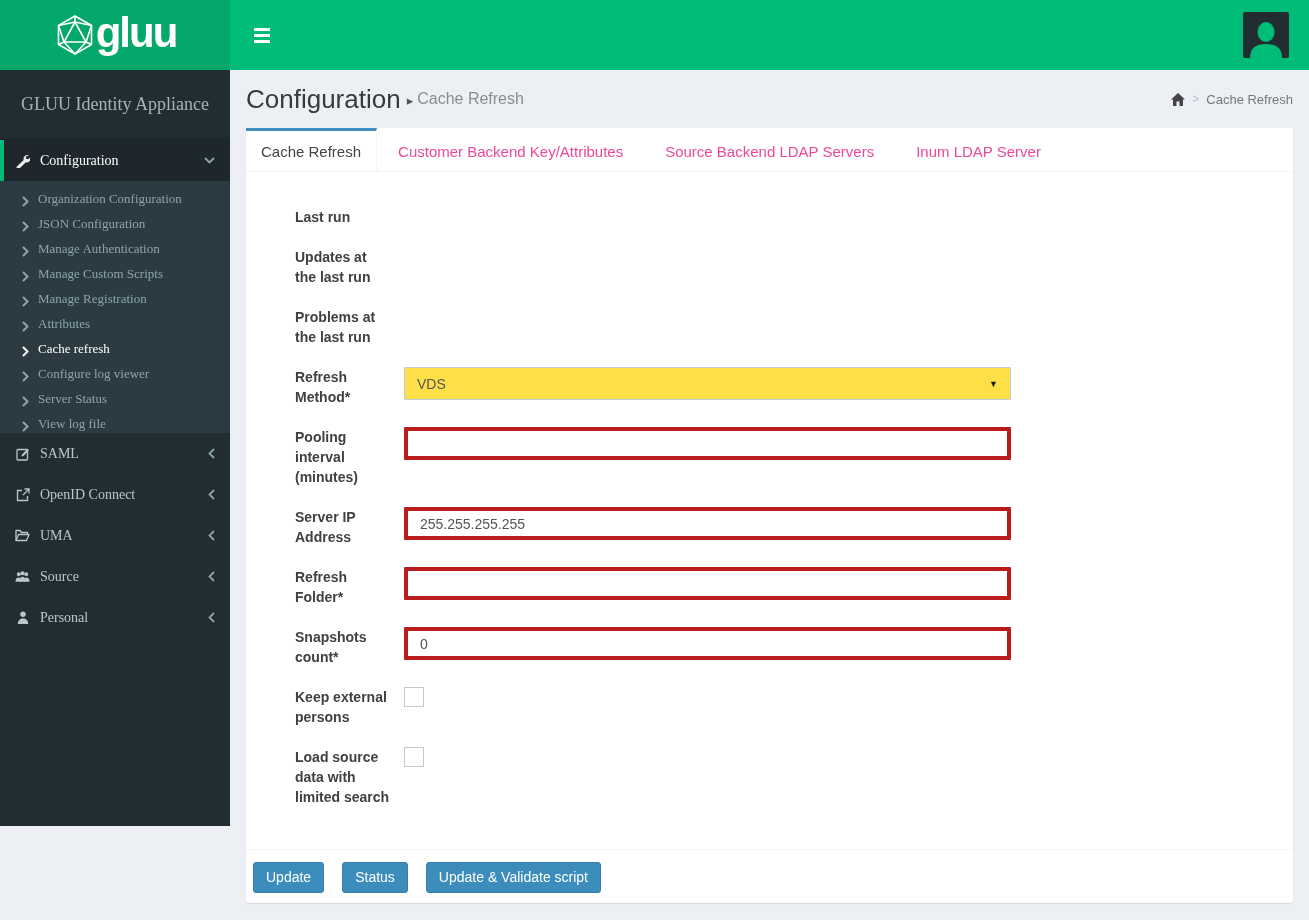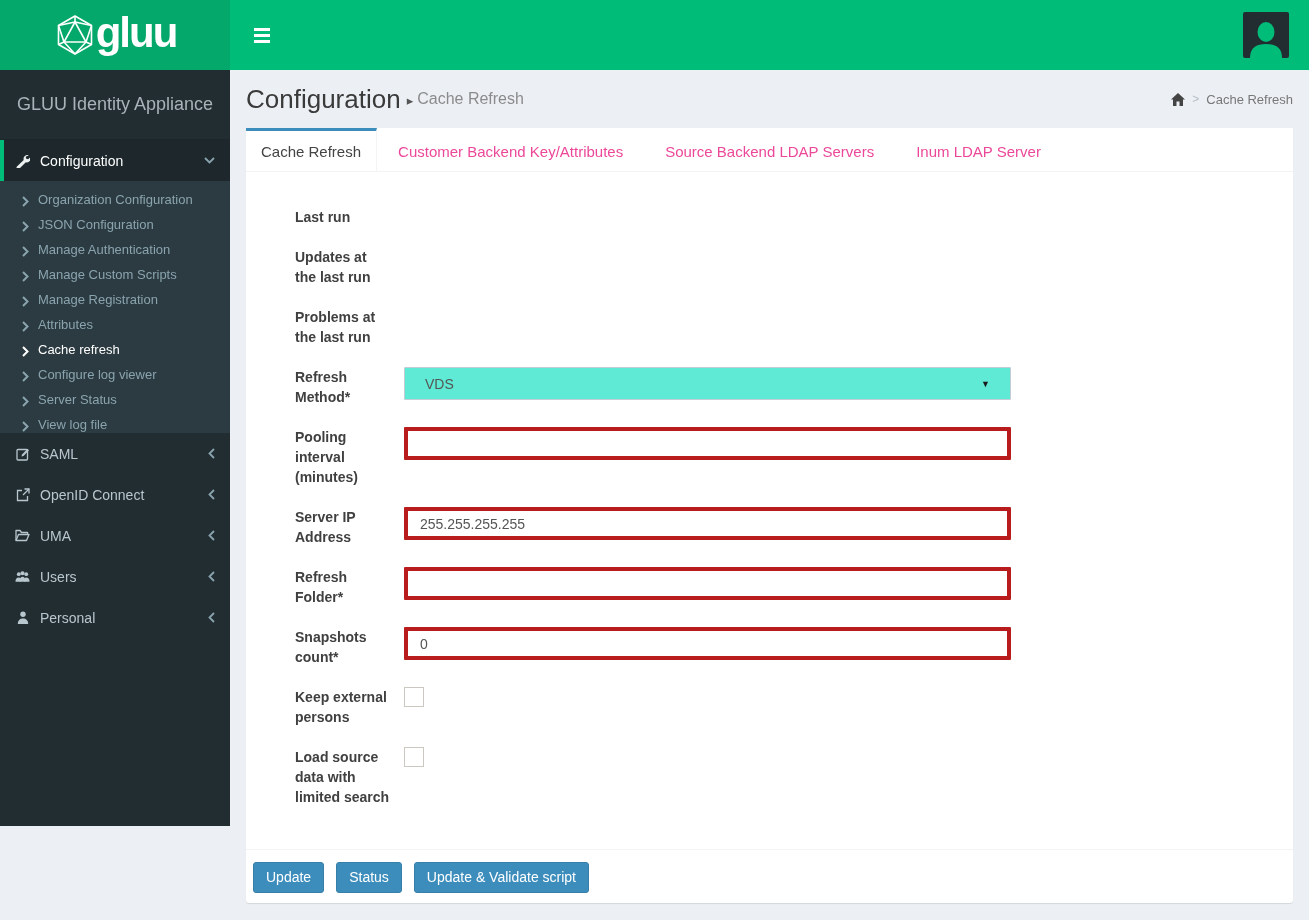--- a/index.html
+++ b/index.html
@@ -11,21 +11,21 @@
   .logo-box { position:absolute; left:0; top:0; width:230px; height:70px; background:#04a86a;
               display:flex; align-items:center; justify-content:center; cursor:pointer; }
   .logo-text { color:#fff; font-size:42px; font-weight:bold; letter-spacing:-2px; line-height:1; transform:translateY(-2px); }
   .nav-toggle { position:absolute; left:246px; top:0; width:32px; height:70px; display:flex; flex-direction:column;
                 align-items:center; justify-content:center; gap:3px; cursor:pointer; }
   .nav-toggle .bar { width:16px; height:3px; background:#fff; }
   .avatar { position:absolute; right:20px; top:12px; width:46px; height:46px; background:#222d32; border-radius:2px;
             display:flex; align-items:flex-end; justify-content:center; cursor:pointer; overflow:hidden; }
 
   
-  .sidebar { position:absolute; left:0; top:70px; width:230px; height:756px; background:#222d32; }
+  .sidebar { position:absolute; left:0; top:70px; width:230px; height:756px; background:#222d32;font-family:Liberation Serif, serif; }
   .sidebar-title { height:70px; display:flex; align-items:center; justify-content:center;
                    color:#a8b2b8; font-size:18px; border-bottom:1px solid #1c262b; }
   .menu-item { height:41px; display:flex; align-items:center; padding:0 15px; color:#b8c7ce;
                font-size:14px; cursor:pointer; position:relative; }
   .menu-item .mi-icon { width:15px; margin-right:10px; display:flex; align-items:center; justify-content:center; }
   .menu-item .chev { position:absolute; right:15px; display:flex; color:#8aa4af; }
   .menu-item.active { background:#1e282c; color:#fff; border-left:4px solid #00bc79; padding-left:11px; }
   .submenu { background:#2c3b41; padding:1px 0; }
   .submenu-item { height:25px; display:flex; align-items:flex-end; padding-left:22px; color:#8aa4af;
                   font-size:13px; cursor:pointer; }
@@ -49,30 +49,30 @@
   .tab { padding:1px 21px; display:flex; align-items:center; font-size:15px; color:#ec4899;
          border-top:3px solid transparent; cursor:pointer; }
   .tab.active { color:#444; border-top:3px solid #3c8dbc; border-right:1px solid #f4f4f4; padding:0 15px; }
 
   .panel-body { flex:1; padding:35px 36px 0 49px; }
   .form-row { display:flex; align-items:flex-start; margin-bottom:20px; }
   .form-label { width:95px; min-width:95px; font-weight:bold; font-size:14px; color:#404040; line-height:20px; }
   .form-field { margin-left:14px; flex:1; max-width:607px; }
   .text-input { width:100%; height:33px; border:4px solid #b91c1c; border-radius:1px; padding:0 12px;
                 font-size:14px; color:#555; font-family:"Liberation Sans", sans-serif; background:#fff; }
-  .select-box { width:100%; height:33px; border:1px solid #c2ccd6; border-radius:1px; padding:0 20px;
-                font-size:14px; color:#555; background:#5eead4; display:flex; align-items:center;
+  .select-box { width:100%; height:33px; border:1px solid #c2ccd6; border-radius:1px; padding:0 12px;
+                font-size:14px; color:#555; background:#fde047; display:flex; align-items:center;
                 justify-content:space-between; cursor:pointer; }
   .select-box .arrow { font-size:9px; color:#1a1a1a; }
   .checkbox { appearance:none; -webkit-appearance:none; width:20px; height:20px; border:1px solid #cbc8c2;
               background:#fff; cursor:pointer; display:block; }
   .static-value { font-size:14px; color:#555; line-height:20px; min-height:1px; }
 
   .panel-footer { flex:none; height:54px; border-top:1px solid #f4f4f4; padding:12px 0 0 7px;
-                  display:flex; gap:12px; align-items:flex-start; }
+                  display:flex; gap:18px; align-items:flex-start; }
   .btn { background:#3c8dbc; border:1px solid #367fa9; color:#fff; font-size:14px; padding:6px 12px;
          border-radius:3px; cursor:pointer; font-family:"Liberation Sans", sans-serif; line-height:17px; }
 
   svg { display:block; }
 </style>
 </head>
 <body>
 
 <div class="navbar">
   <div class="logo-box">
@@ -259,21 +259,21 @@
     <span class="mi-icon">
       <svg width="16" height="13" viewBox="0 0 16 13" fill="#b8c7ce">
         <circle cx="4" cy="4" r="2"></circle>
         <circle cx="12" cy="4" r="2"></circle>
         <circle cx="8" cy="3" r="2.2"></circle>
         <path d="M0.5 12 C0.5 9 2 7.5 4 7.5 C4.8 7.5 5.5 7.7 6 8.1 L6 12 Z"></path>
         <path d="M15.5 12 C15.5 9 14 7.5 12 7.5 C11.2 7.5 10.5 7.7 10 8.1 L10 12 Z"></path>
         <path d="M4.8 12 C4.8 8.5 6.3 6.8 8 6.8 C9.7 6.8 11.2 8.5 11.2 12 Z"></path>
       </svg>
     </span>
-    <span>Users</span>
+    <span>Source</span>
     <span class="chev">
       <svg width="7" height="11" viewBox="0 0 7 11" fill="none" stroke="#8aa4af" stroke-width="1.8">
           <path d="M6 1 L1.5 5.5 L6 10"></path>
         </svg>
     </span>
   </div>
 
   <div class="menu-item">
     <span class="mi-icon">
       <svg width="12" height="13" viewBox="0 0 12 13" fill="#b8c7ce">

